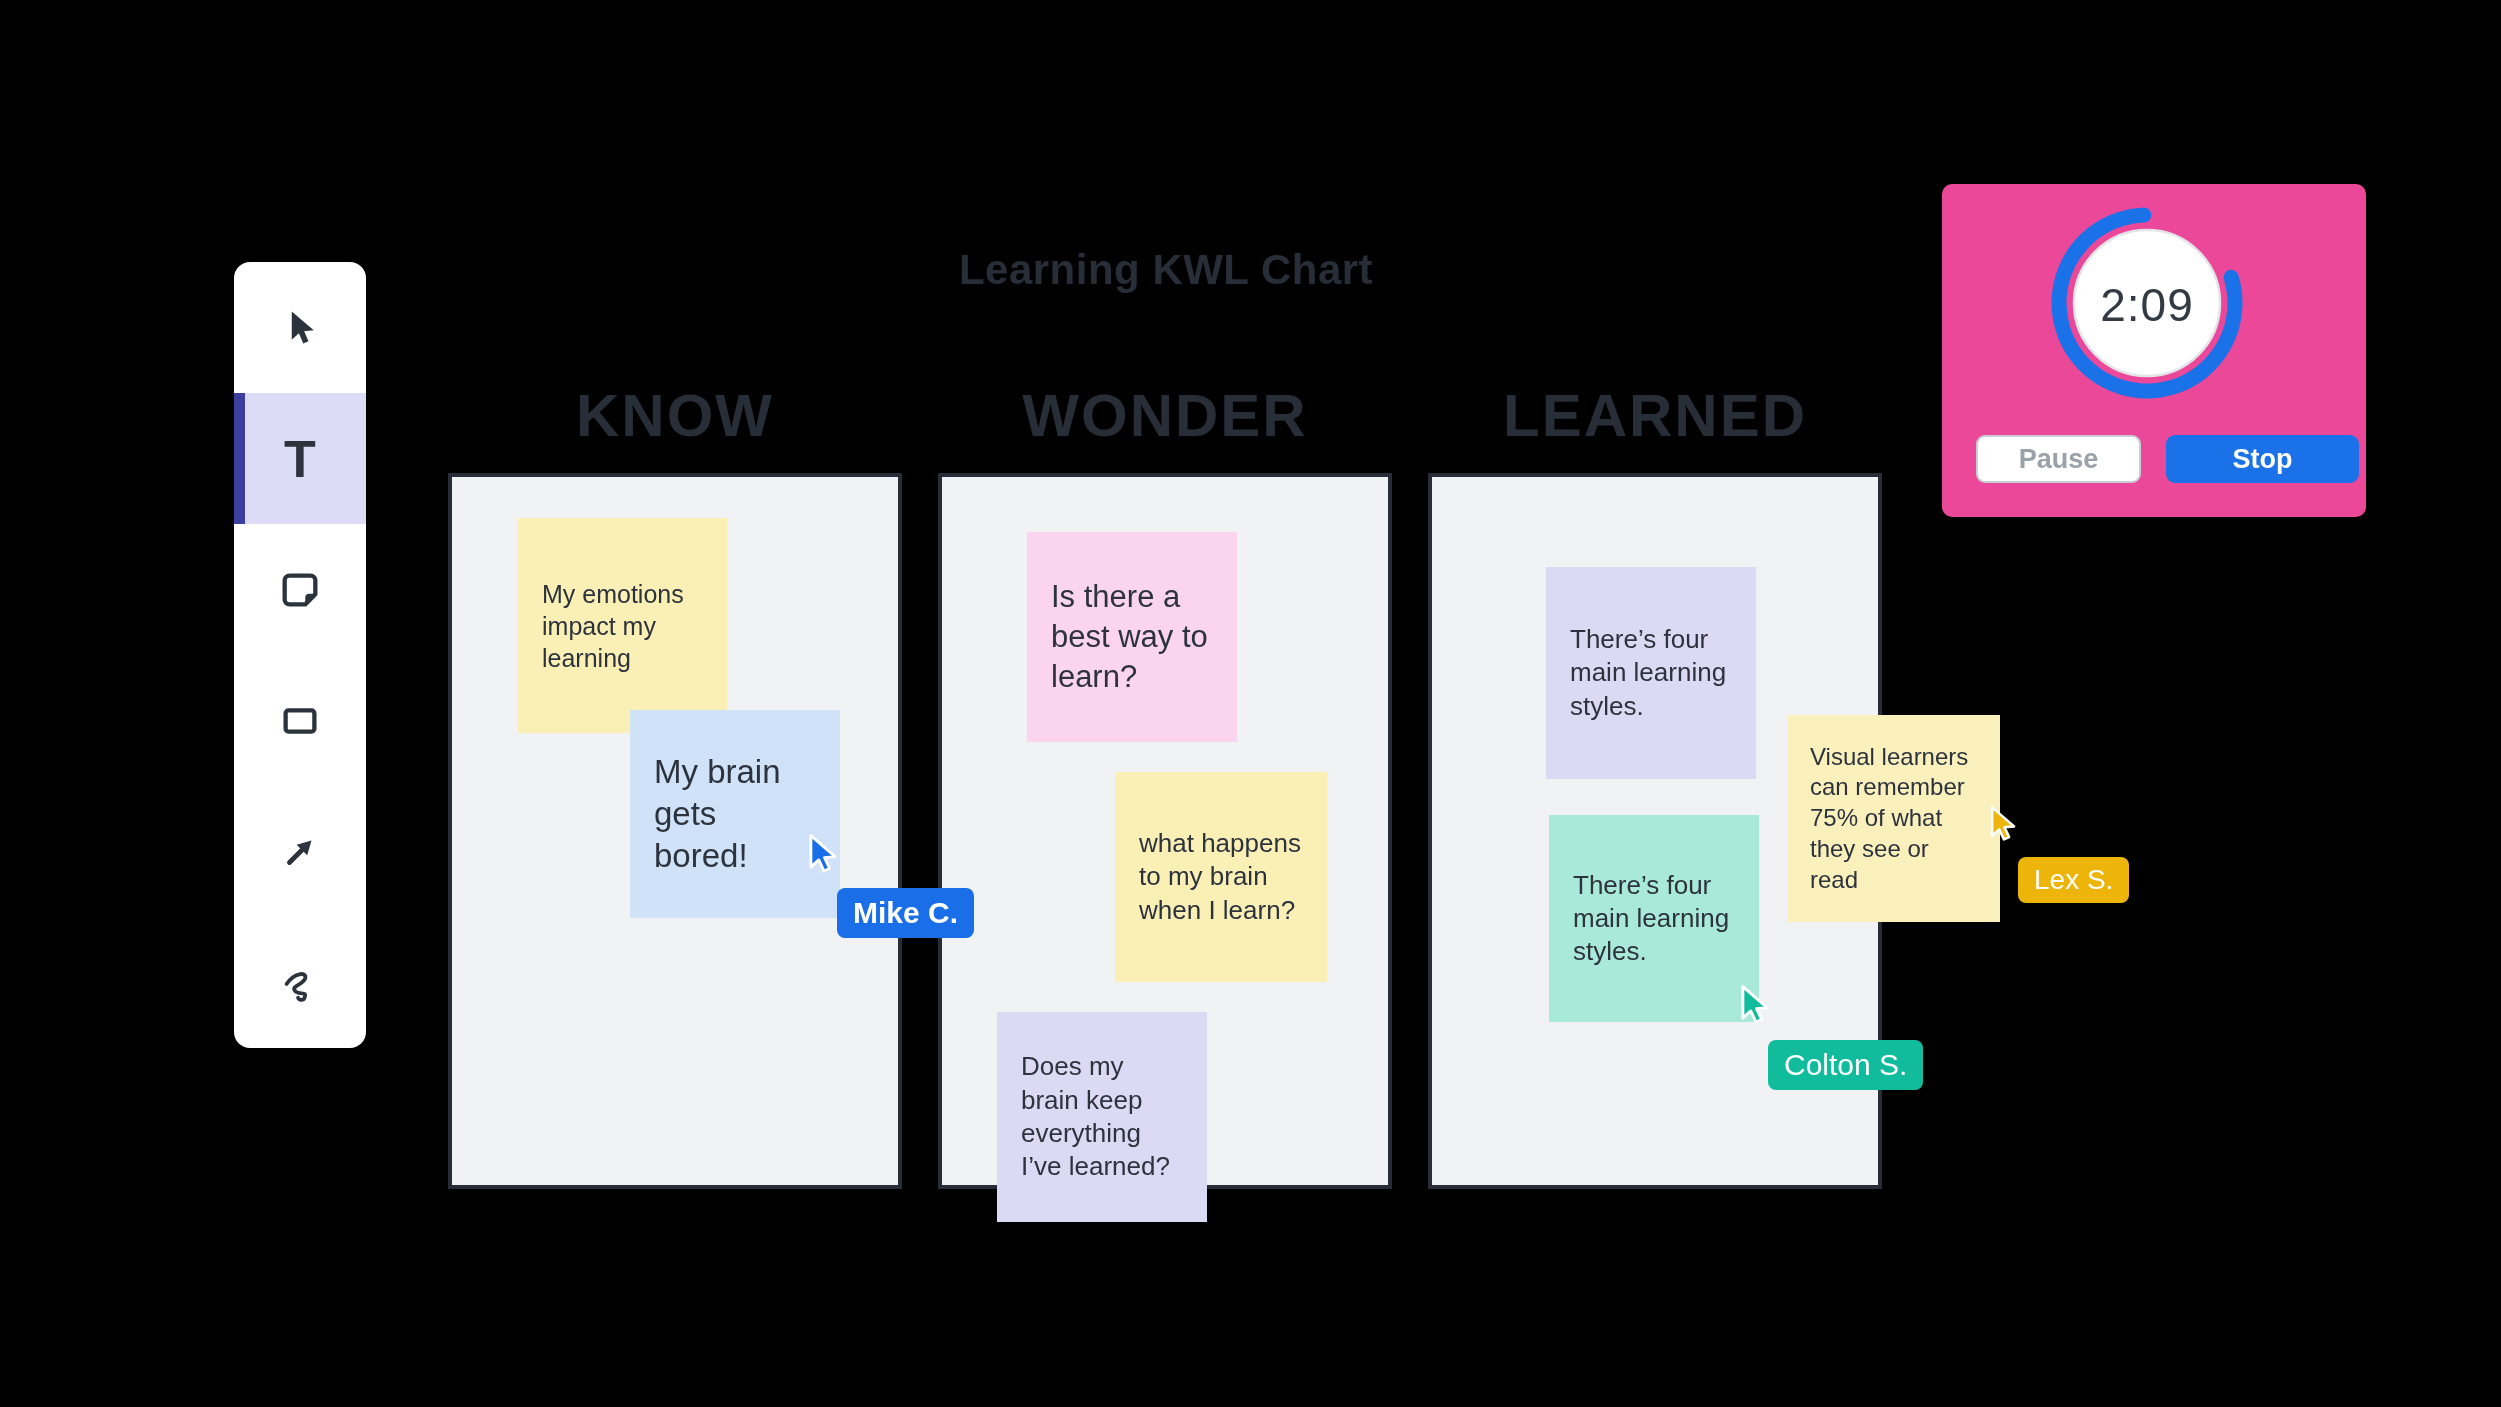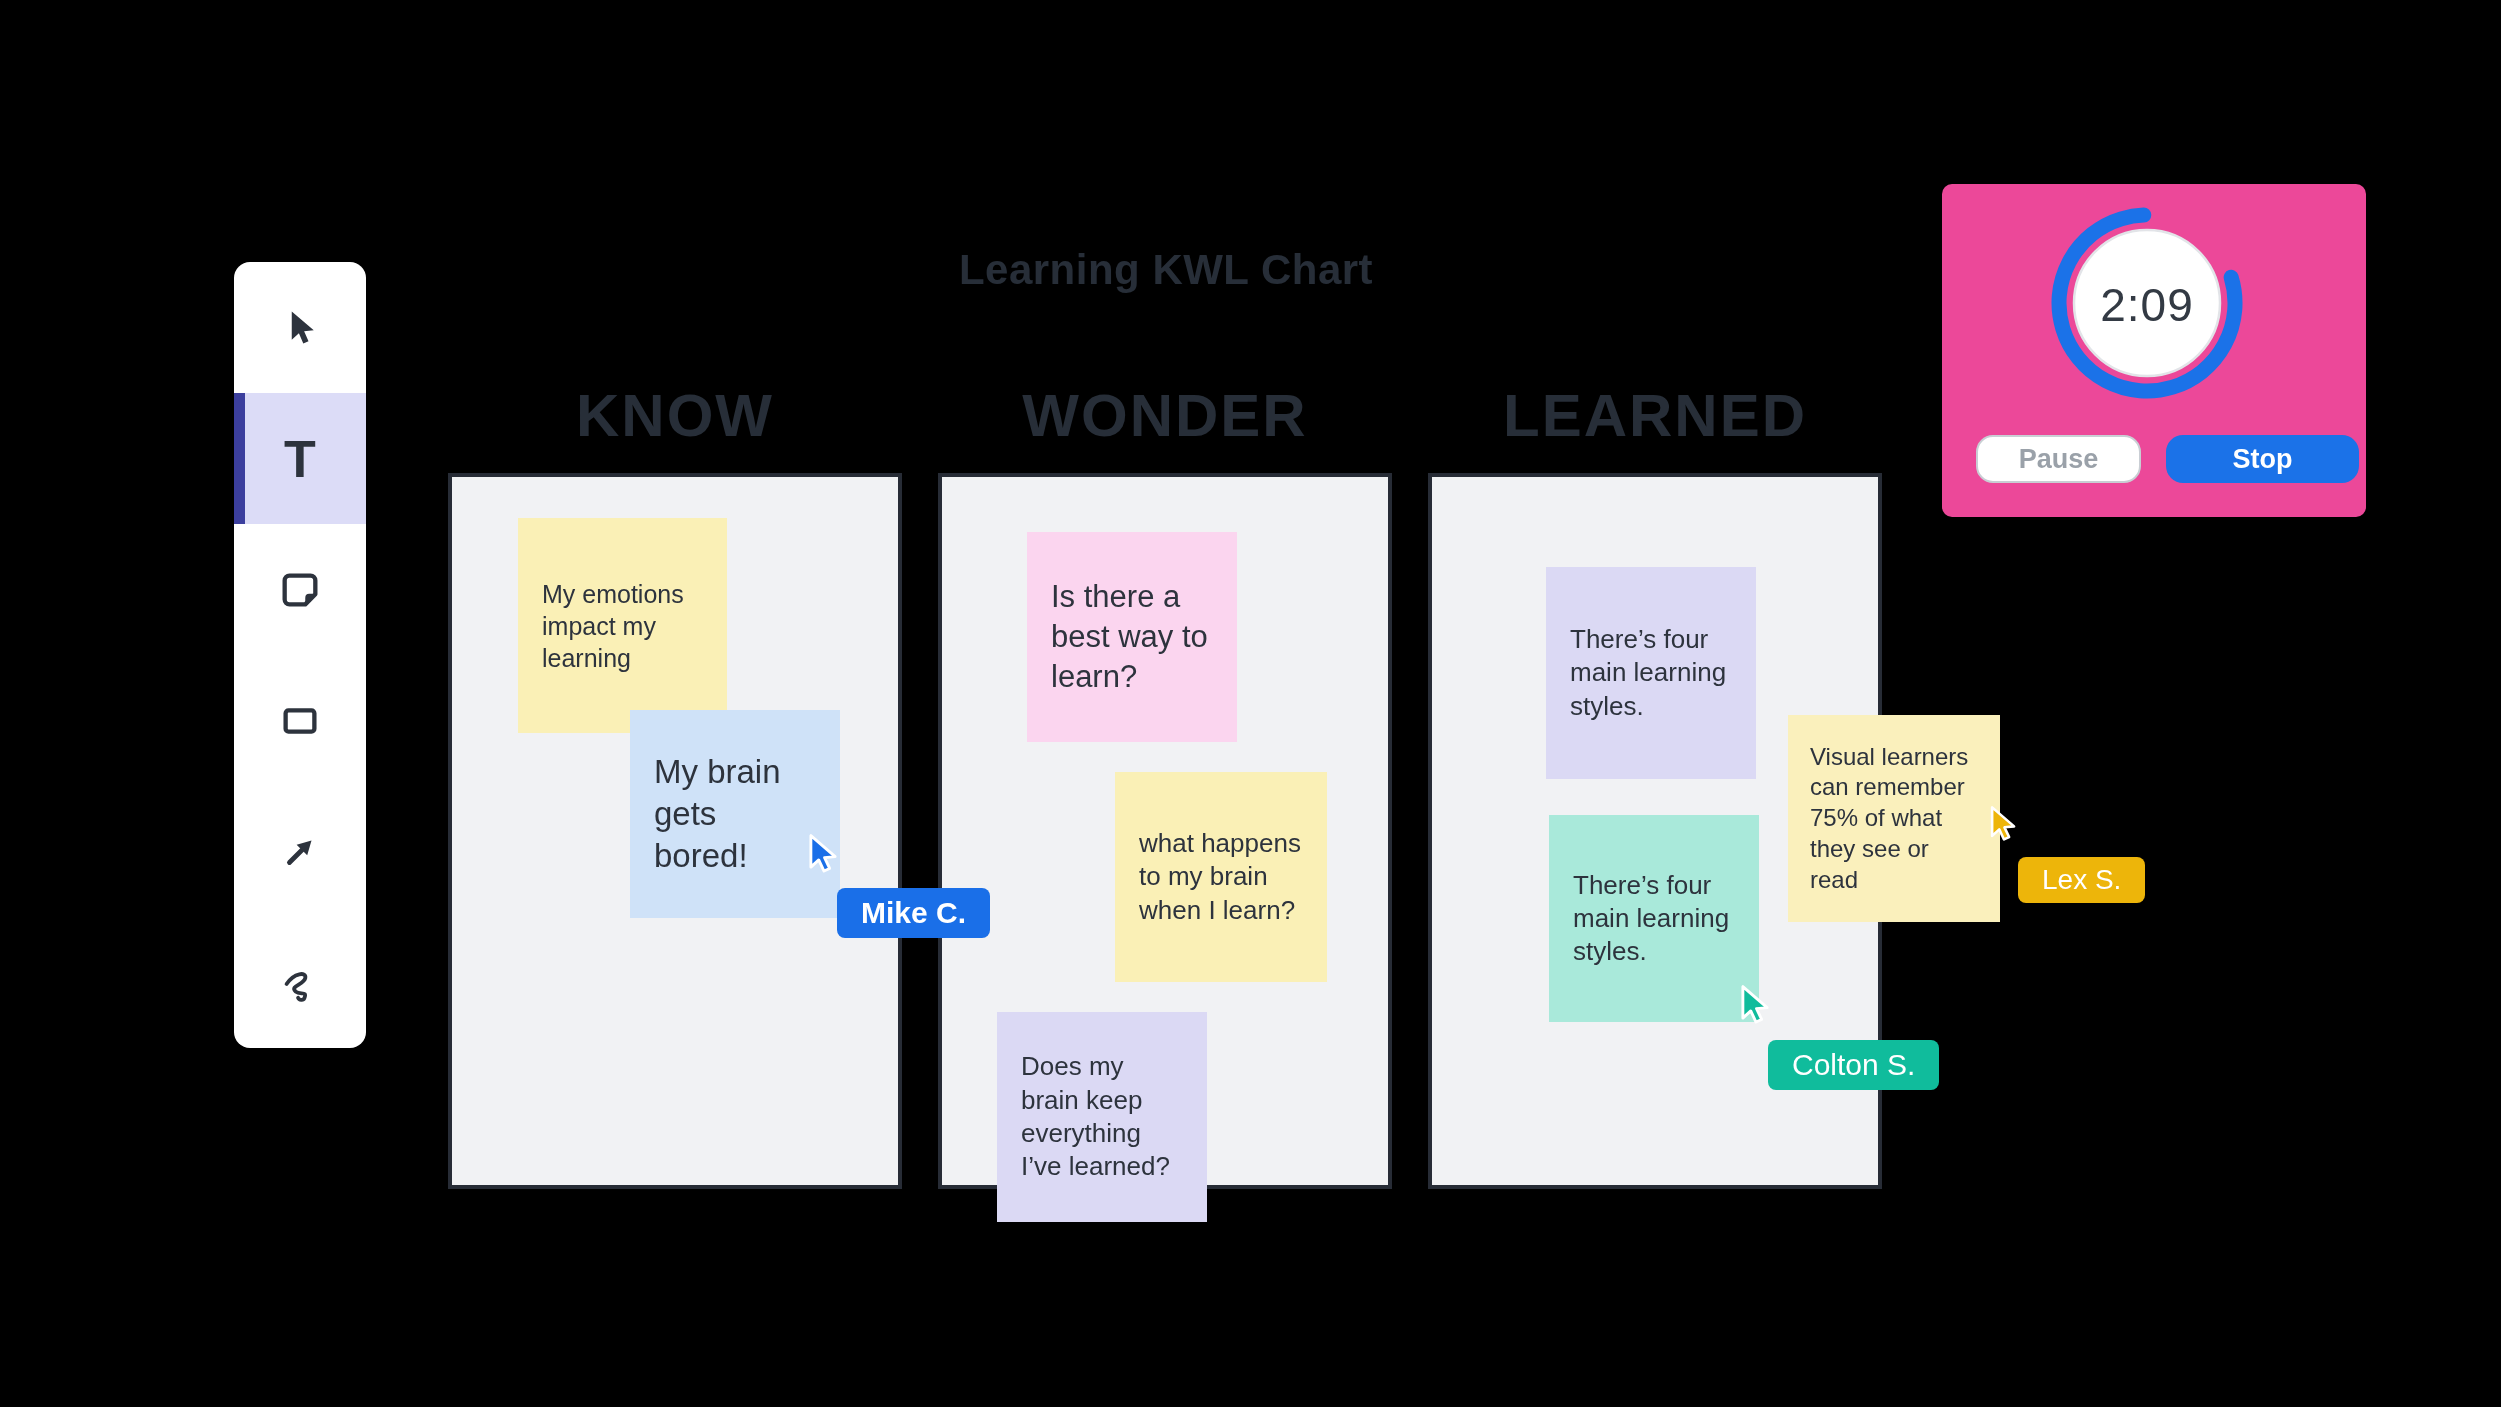--- a/index.html
+++ b/index.html
@@ -40,30 +40,30 @@
   #note-styles1  {left:1546px;top:567px; width:210px;height:212px;background:#DBD9F4;font-size:26px;}
   #note-styles2  {left:1549px;top:815px; width:210px;height:207px;background:#A9E9DA;font-size:26px;}
   #note-visual   {left:1788px;top:715px; width:212px;height:207px;background:#FAF0BC;font-size:24px;padding:0 22px;}
 
   
   .timer-card{position:absolute;left:1942px;top:184px;width:424px;height:333px;background:#ec4899;
     border-radius:10px;box-shadow:0 6px 18px rgba(0,0,0,.45);}
   .timer-ring{position:absolute;left:105px;top:19px;width:200px;height:200px;}
   .timer-time{position:absolute;left:105px;top:94px;width:200px;text-align:center;
     font-size:46px;color:#333a44;letter-spacing:1px;}
-  .timer-btn{position:absolute;top:251px;height:48px;border-radius:17px;display:flex;
+  .timer-btn{position:absolute;top:251px;height:48px;border-radius:9px;display:flex;
     align-items:center;justify-content:center;font-size:27px;font-weight:700;
     box-sizing:border-box;cursor:pointer;}
   .btn-pause{left:34px;width:165px;background:#fff;border:2px solid #c9ced4;color:#9aa1a9;}
   .btn-stop {left:224px;width:193px;background:#1B72E8;color:#fff;}
 
   
   .cursor{position:absolute;width:42px;height:42px;}
   .name-tag{position:absolute;height:50px;border-radius:8px;display:flex;align-items:center;
-    padding:0 24px;color:#fff;font-size:30px;white-space:nowrap;}
+    padding:0 16px;color:#fff;font-size:30px;white-space:nowrap;}
   #cursor-mike  {left:803px; top:833px;}
   #tag-mike     {left:837px; top:888px;background:#1A6FE8;font-weight:bold;}
   #cursor-colton{left:1735px;top:984px;}
   #tag-colton   {left:1768px;top:1040px;background:#10BC9C;}
   #cursor-lex   {left:1985px;top:805px;width:38px;height:38px;}
   #tag-lex      {left:2018px;top:857px;height:46px;background:#EDB50A;font-size:28px;}
 </style>
 </head>
 <body>
 

